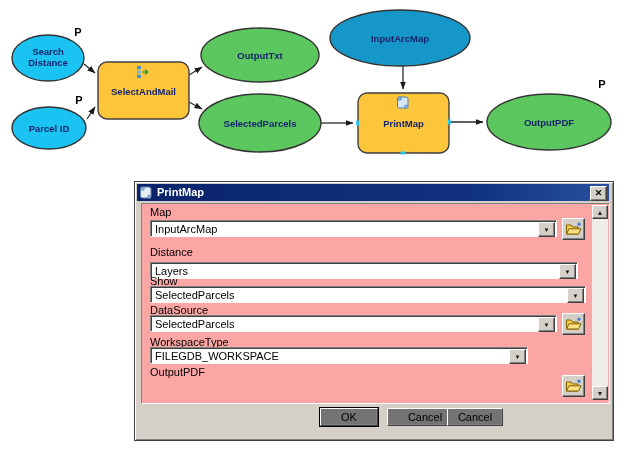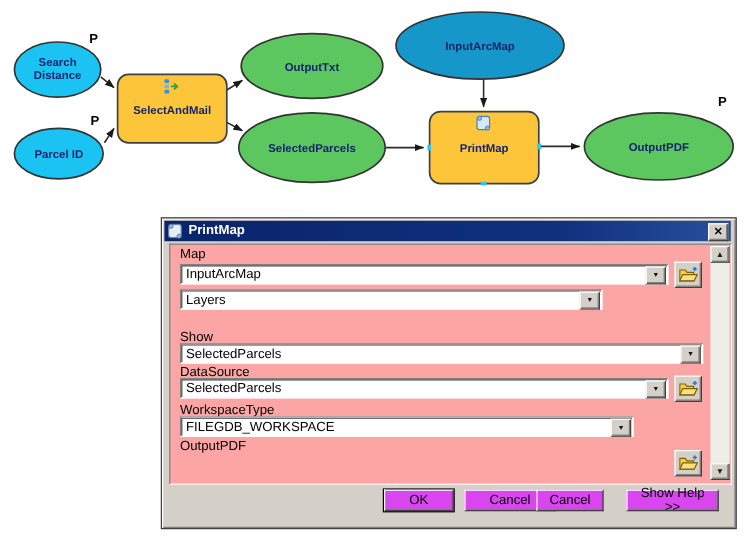--- a/index.html
+++ b/index.html
@@ -31,21 +31,21 @@
                background:transparent;font-family:"Liberation Sans",sans-serif;font-size:11px;color:#000;
                padding:0 0 0 2px;margin:0;}
   .textfield input{right:2px;}
   .carrow{position:absolute;right:1px;top:1px;width:15px;height:13px;display:flex;align-items:center;
           justify-content:center;font-size:6px;color:#111;line-height:1;cursor:default;}
   .browse{position:absolute;width:23px;height:22px;display:flex;align-items:center;justify-content:center;
           padding:0;cursor:default;}
   .scrollbar{position:absolute;right:1px;top:1px;width:16px;height:195px;background:#EFEDE7;}
   .sb-btn{position:absolute;left:0;width:16px;height:14px;box-sizing:border-box;display:flex;
           align-items:center;justify-content:center;font-size:7px;color:#222;line-height:1;cursor:default;}
-  .btn{position:absolute;top:226px;height:18px;background:#d946ef;font-size:11px;color:#000;
+  .btn{position:absolute;top:226px;height:18px;background:#737373;font-size:11px;color:#000;
        display:flex;align-items:center;justify-content:center;box-sizing:border-box;cursor:default;}
   .btn.default{box-shadow:inset -1px -1px 0 #808080, 0 0 0 1px #000;}
 </style>
 </head>
 <body>
 
 <div id="canvas">
 
   
   <svg width="628" height="172">
@@ -135,21 +135,21 @@
       </div>
       <button class="browse raised" style="left:420px;top:14px">
         <svg width="16" height="14" viewBox="0 0 16 14">
           <path d="M0.5 12 V3 H5 L6.5 5 H12 V12 Z" fill="#F6CE4C" stroke="#806000" stroke-width="1"></path>
           <path d="M0.5 12 L3 6.8 H15 L12.5 12 Z" fill="#FBE082" stroke="#806000" stroke-width="1"></path>
           <path d="M13 0.5 v3.4 M11.3 2.2 h3.4" stroke="#2C6FD6" stroke-width="1.3"></path>
         </svg>
       </button>
 
       <div class="flabel" style="top:42px">Distance</div>
-      <div class="combo sunken" style="top:37px;width:352px">
+      <div class="combo sunken" style="top:58px;width:428px">
         <input value="Layers" style="">
         <div class="carrow raised">
           <span>▼</span>
         </div>
       </div>
 
       <div class="flabel" style="top:71px">Show</div>
       <div class="combo sunken" style="top:82px;width:436px">
         <input value="SelectedParcels" style="">
         <div class="carrow raised">
@@ -195,15 +195,14 @@
         </div>
         <div class="sb-btn raised" style="bottom:0">
           <span>▼</span>
         </div>
       </div>
     </div>
 
     <button class="btn raised default" style="left:185px;width:58px">OK</button>
     <button class="btn raised" style="left:252px;width:76px">Cancel</button>
     <button class="btn raised" style="left:312px;width:56px">Cancel</button>
-    <button class="btn raised" style="left:387px;width:77px">Show Help &gt;&gt;</button>
   </div>
 </div>
 
 </body></html>

